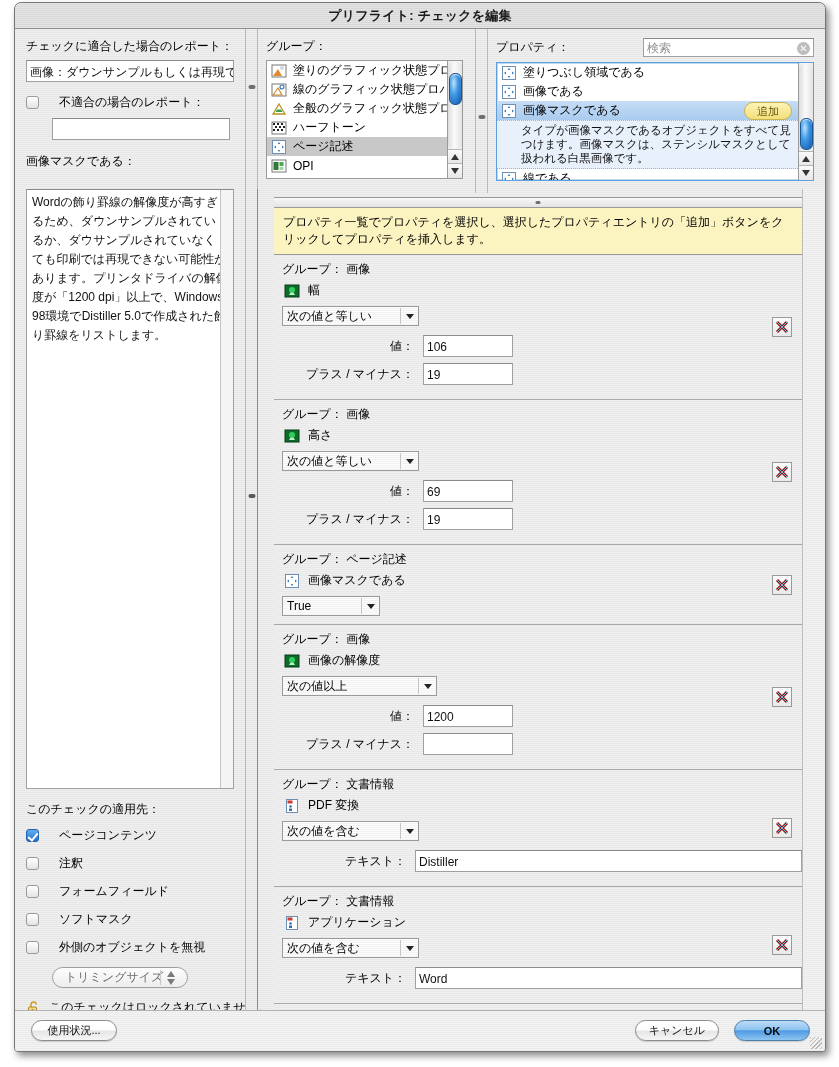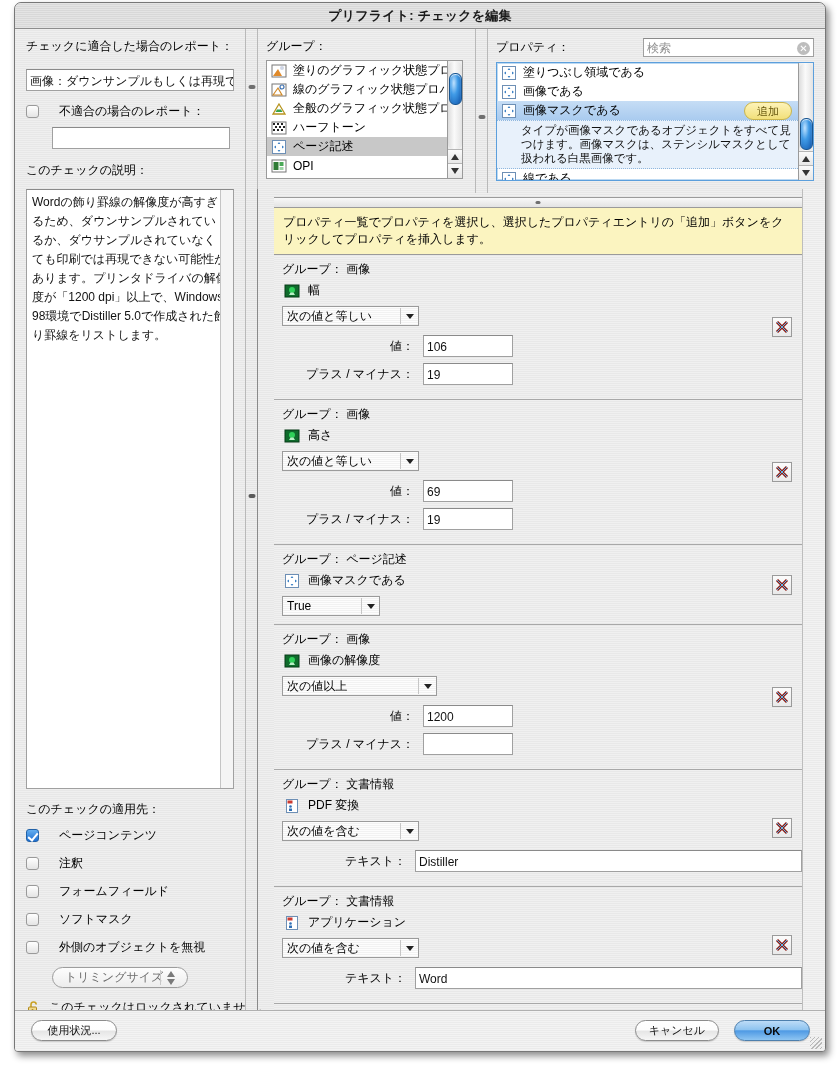--- a/index.html
+++ b/index.html
@@ -195,30 +195,30 @@
 
 <div id="window">
 
   <div id="titlebar">
     <span class="t">プリフライト: チェックを編集</span>
   </div>
 
   <div style="position:absolute; left:0; top:26px; right:0; height:164px; display:flex;">
 
     <div style="width:230px; padding:9px 0 0 11px; box-sizing:border-box;">
-      <div class="lbl" style="margin-bottom:14px;">チェックに適合した場合のレポート：</div>
+      <div class="lbl" style="margin-bottom:5px;">チェックに適合した場合のレポート：</div>
       <div class="field" style="width:208px;height:22px;line-height:18px;">画像：ダウンサンプルもしくは再現できな</div>
 
       <div class="cbrow" style="margin-top:12px;margin-bottom:7px;">
         <span class="chk"></span>
         <span class="lbl">不適合の場合のレポート：</span>
       </div>
       <div class="field" style="width:178px;height:22px;margin-left:26px;"></div>
 
-      <div class="lbl" style="margin-top:13px;">このチェックの説明：</div>
+      <div class="lbl" style="margin-top:13px;">画像マスクである：</div>
     </div>
 
     <div class="splitter" style="width:11px;">
       <div class="grip" style="top:56px;background:#6f6f6f;border-radius:2px;"></div>
     </div>
 
     <div style="width:217px; padding:9px 0 0 8px; box-sizing:border-box;">
       <div class="lbl" style="margin-bottom:5px;">グループ：</div>
       <div class="listbox" style="width:197px;height:119px;">
         <div id="group-list" style="position:absolute;left:0;top:0;right:15px;bottom:0;overflow:hidden;">

